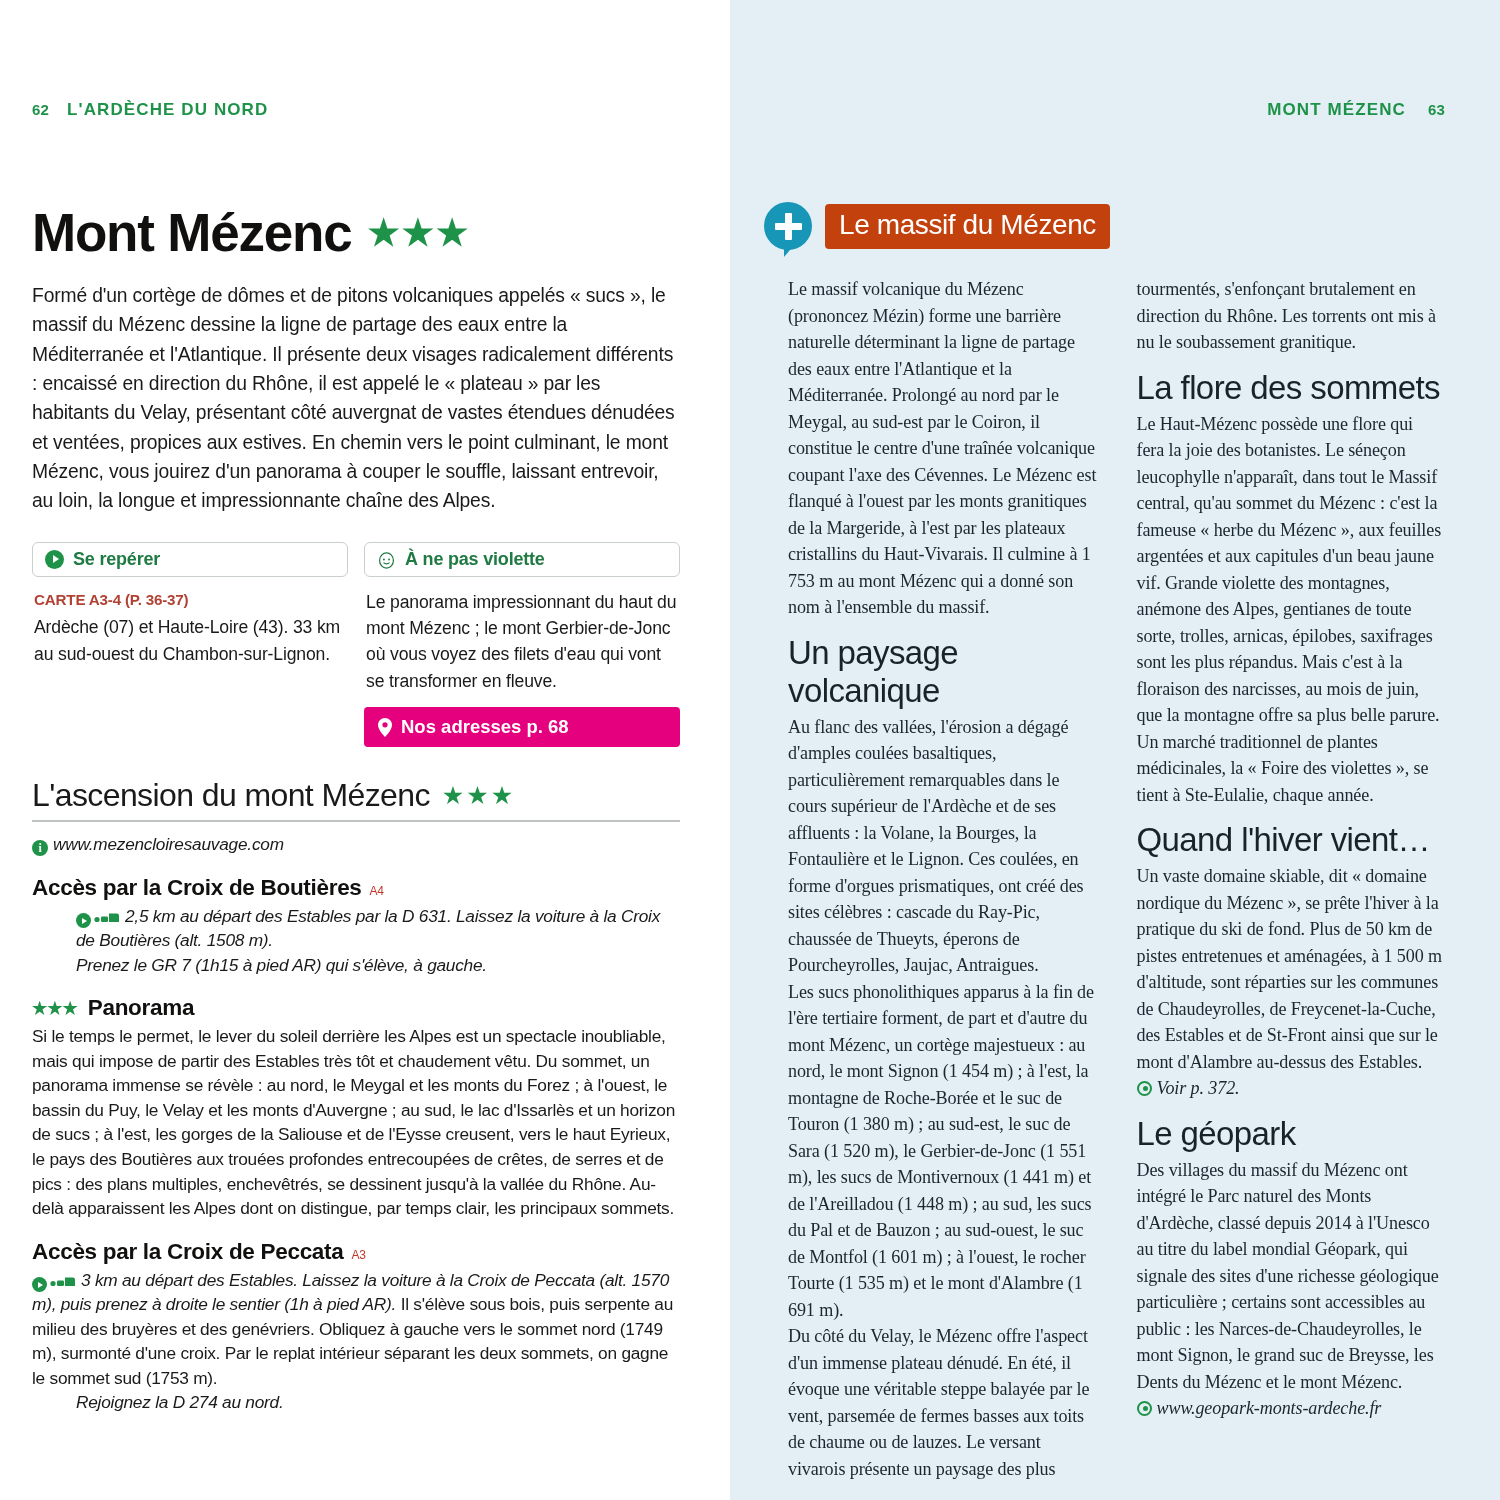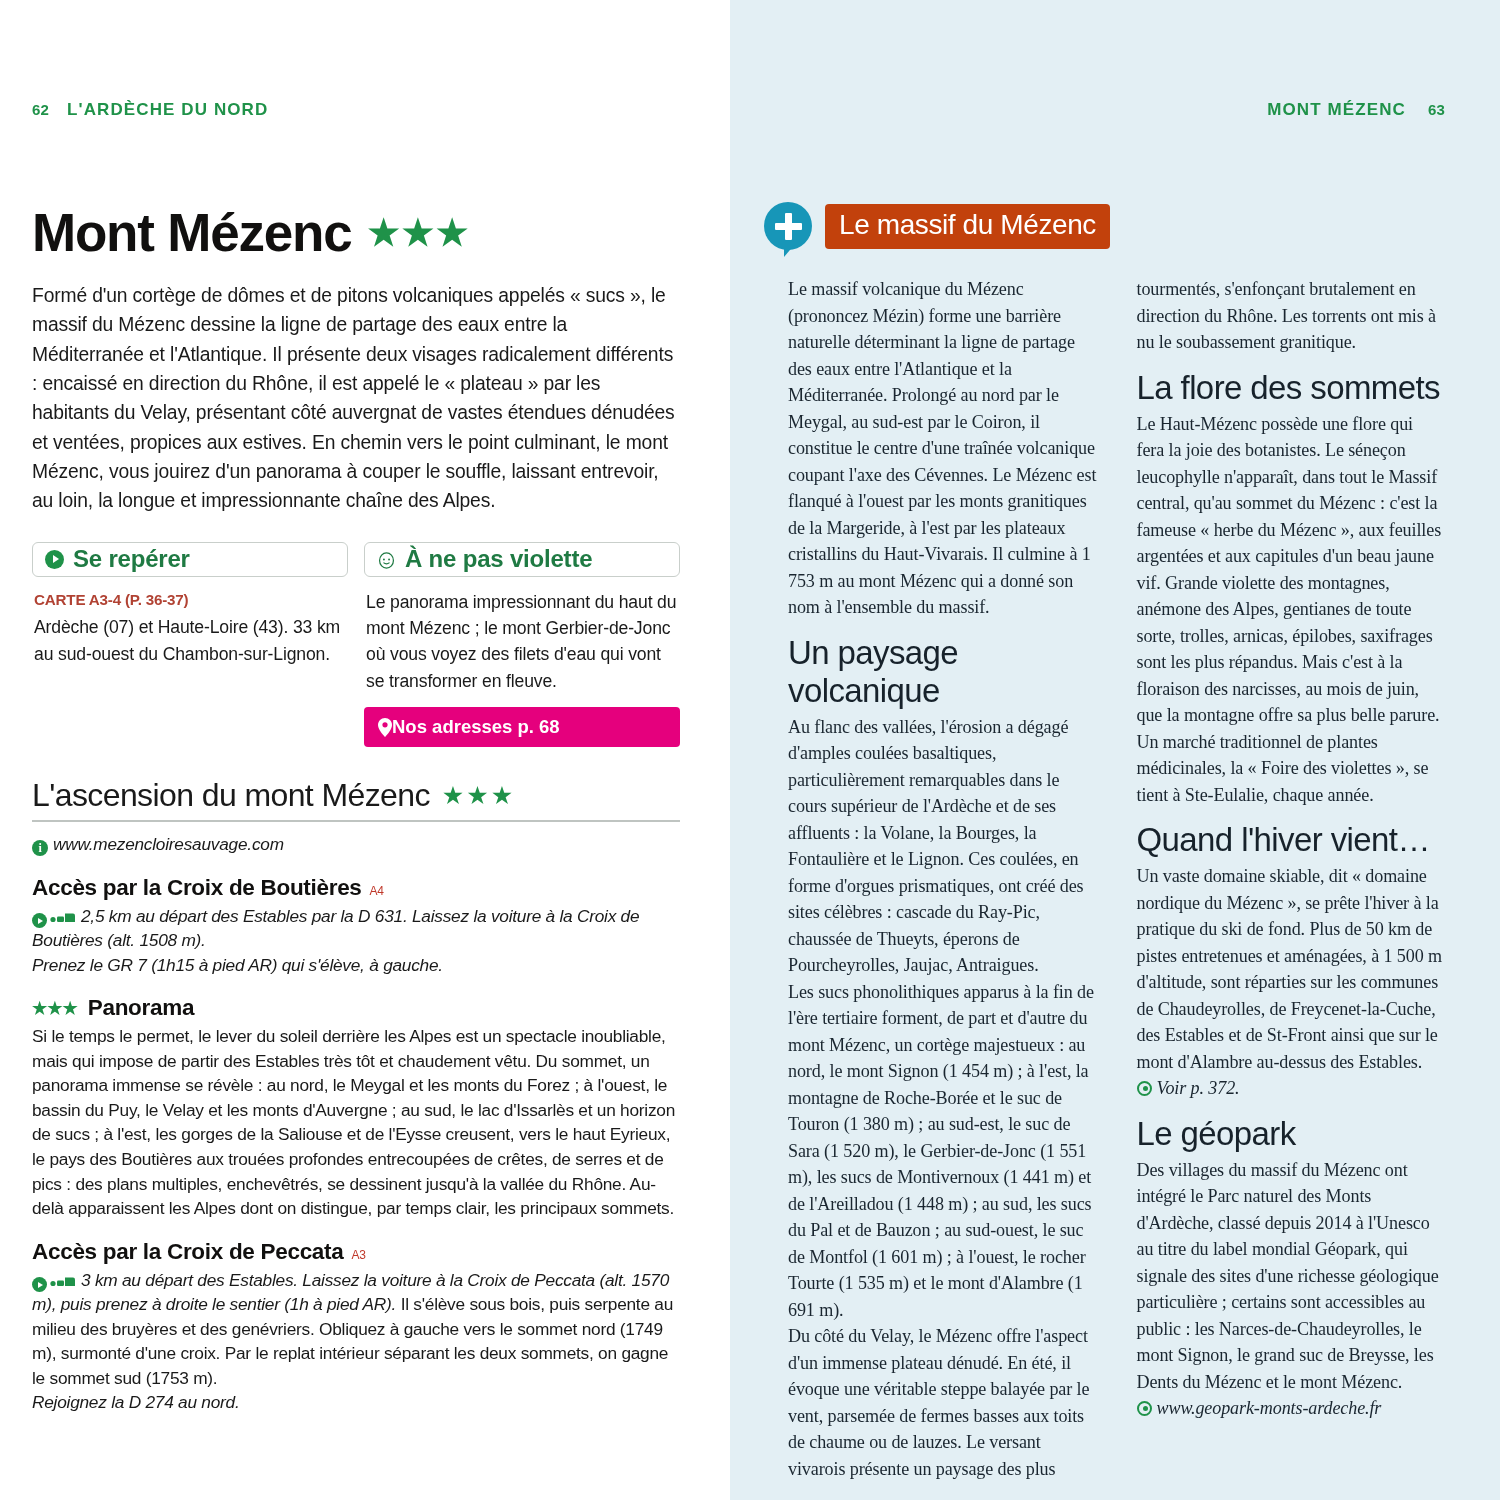--- a/index.html
+++ b/index.html
@@ -45,38 +45,38 @@
 
   
   .info-row{display:flex;gap:16px;margin-bottom:30px;align-items:flex-start;}
   .info-col{flex:1;}
   .info-head{
     border:1.5px solid #c9cfcb;border-radius:6px;
     padding:7px 12px;display:flex;align-items:center;gap:9px;
     box-sizing:border-box;height:35px;
   }
   .info-head .lbl{
-    color:#1f7a43;font-weight:700;font-size:24px;letter-spacing:-.2px;
+    color:#1f7a43;font-weight:700;font-size:18px;letter-spacing:-.2px;
   }
   .icon-play{
     width:19px;height:19px;border-radius:50%;background:#1f9249;
     display:inline-flex;align-items:center;justify-content:center;flex:none;
   }
   .icon-play::after{
     content:"";border-left:6px solid #fff;border-top:4px solid transparent;
     border-bottom:4px solid transparent;margin-left:2px;
   }
   .icon-egg{
     width:19px;height:19px;flex:none;
   }
   .info-body{font-size:17.6px;line-height:1.5;color:#1a1a1a;padding:12px 2px 0 2px;letter-spacing:-.15px;}
   .carte{color:#b14233;font-weight:700;font-size:15.2px;letter-spacing:-.2px;display:block;margin-bottom:3px;}
   .pink-bar{
     background:#e5007d;color:#fff;border-radius:4px;
-    padding:9px 14px;margin-top:13px;display:flex;align-items:center;
+    padding:9px 14px;margin-top:13px;display:flex;align-items:center;gap:9px;
     font-weight:700;font-size:18.5px;
   }
   .pin{width:14px;height:19px;flex:none;}
 
   h2.sec{
     font-size:32px;font-weight:400;color:#1a1a1a;margin:0 0 6px 0;
     letter-spacing:-.6px;display:flex;align-items:center;gap:12px;
   }
   .rule{height:1.5px;background:#bfc4c1;margin:0 0 10px 0;}
 
@@ -104,21 +104,21 @@
   h3.sub{
     font-size:22.5px;font-weight:700;color:#11100f;margin:18px 0 3px 0;
     letter-spacing:-.3px;display:flex;align-items:baseline;gap:8px;
   }
   h3.sub .code{color:#c0392b;font-size:12px;font-weight:400;}
   h3.sub.pano{gap:10px;align-items:center;}
 
   p.body{
     font-size:17.3px;line-height:1.42;color:#1a1a1a;margin:0;letter-spacing:-.25px;
   }
-  p.body.it{font-style:italic;}
+  p.body.it{font-style:italic;margin-left:44px;}
   p.body b{font-weight:700;}
 
   
   .right-page{
     width:770px;height:1500px;background:#e3eff4;
     box-sizing:border-box;padding:100px 55px 0 30px;position:relative;
   }
   .rh{
     display:flex;align-items:baseline;justify-content:flex-end;gap:22px;
     margin-bottom:82px;

